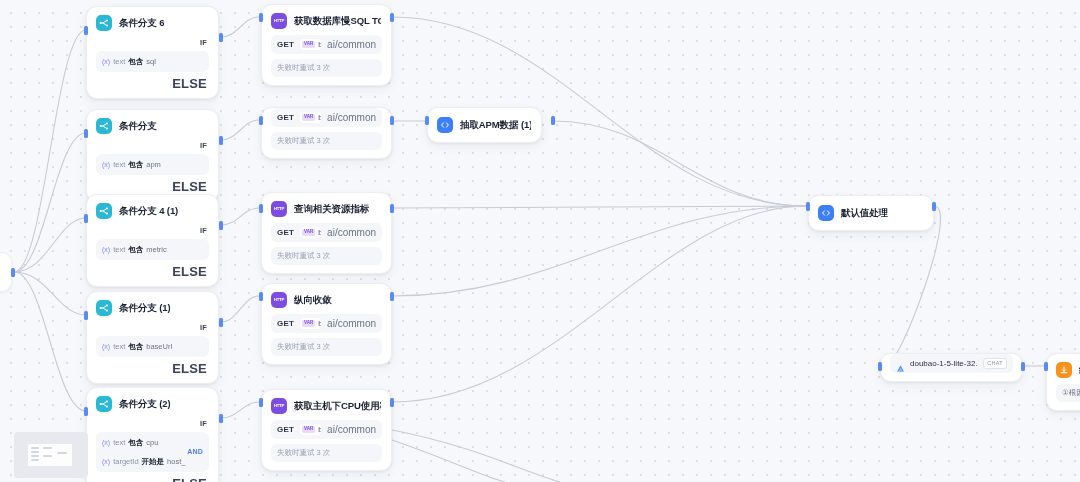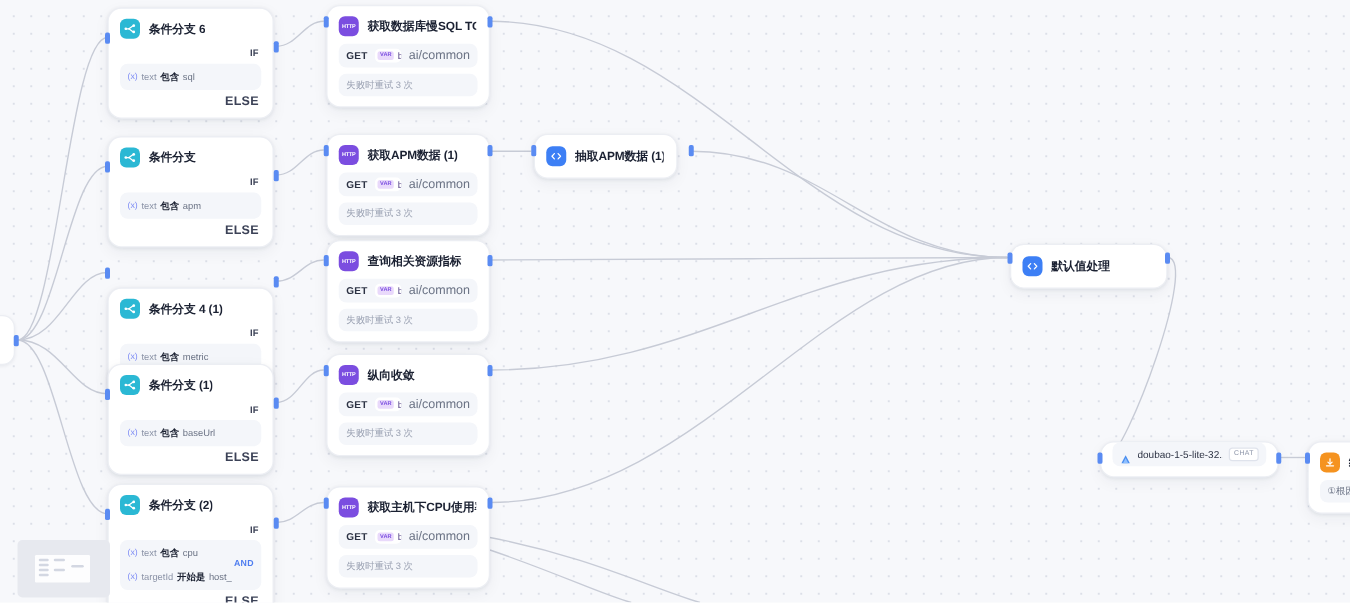--- a/index.html
+++ b/index.html
@@ -91,21 +91,21 @@
   .cond-and {
     text-align: right;
     font-size: 7px;
     font-weight: bold;
     color: #4e7df0;
     letter-spacing: .2px;
     margin-top: -1px;
   }
   .else-label {
     text-align: right;
-    font-size: 10px;
+    font-size: 13px;
     font-weight: bold;
     color: #3c4257;
     padding: 4px 11px 7px 0;
     letter-spacing: .2px;
   }
 
   
   .http-node { width: 131px; }
   .url-row {
     margin: 0 9px;
@@ -336,24 +336,20 @@
         <span class="cond-op">包含</span>
         <span class="cond-val">apm</span>
       </div>
     </div>
     <div class="else-label">ELSE</div>
   </div>
   <div class="port" style="left:84px; top:129px;"></div>
   <div class="port" style="left:219px; top:136px;"></div>
 
   <div class="node http-node" style="left:261px; top:107px;">
-    <div class="node-head">
-      <span class="nicon http">HTTP</span>
-      <span class="ntitle">获取APM数据 (1)</span>
-    </div>
     <div class="url-row">
       <span class="method">GET</span>
       <span class="url-chip">
         <span class="chip-tag">VAR</span>
         <span class="chip-name">baseUrl</span>
       </span>
       <span class="url-path">ai/common</span>
     </div>
     <div class="retry">失败时重试 3 次</div>
   </div>
@@ -369,21 +365,21 @@
               <path d="M7.8 3.4 10.1 6 7.8 8.6"></path>
             </g>
           </svg>
       </span>
       <span class="ntitle">抽取APM数据 (1)</span>
     </div>
   </div>
   <div class="port" style="left:425px; top:116px;"></div>
   <div class="port" style="left:551px; top:116px;"></div>
 
-  <div class="node branch-node" style="left:86px; top:194px;margin-top:36px;">
+  <div class="node branch-node" style="left:86px; top:194px;">
     <div class="node-head">
       <span class="nicon branch">
         <svg width="10" height="10" viewBox="0 0 12 12">
             <g stroke="#fff" stroke-width="1.2" fill="none" stroke-linecap="round">
               <path d="M2 6h3"></path>
               <path d="M5 6 9 3"></path>
               <path d="M5 6 9 9"></path>
             </g>
             <circle cx="2" cy="6" r="1.3" fill="#fff"></circle>
             <circle cx="9.6" cy="3" r="1.3" fill="#fff"></circle>

